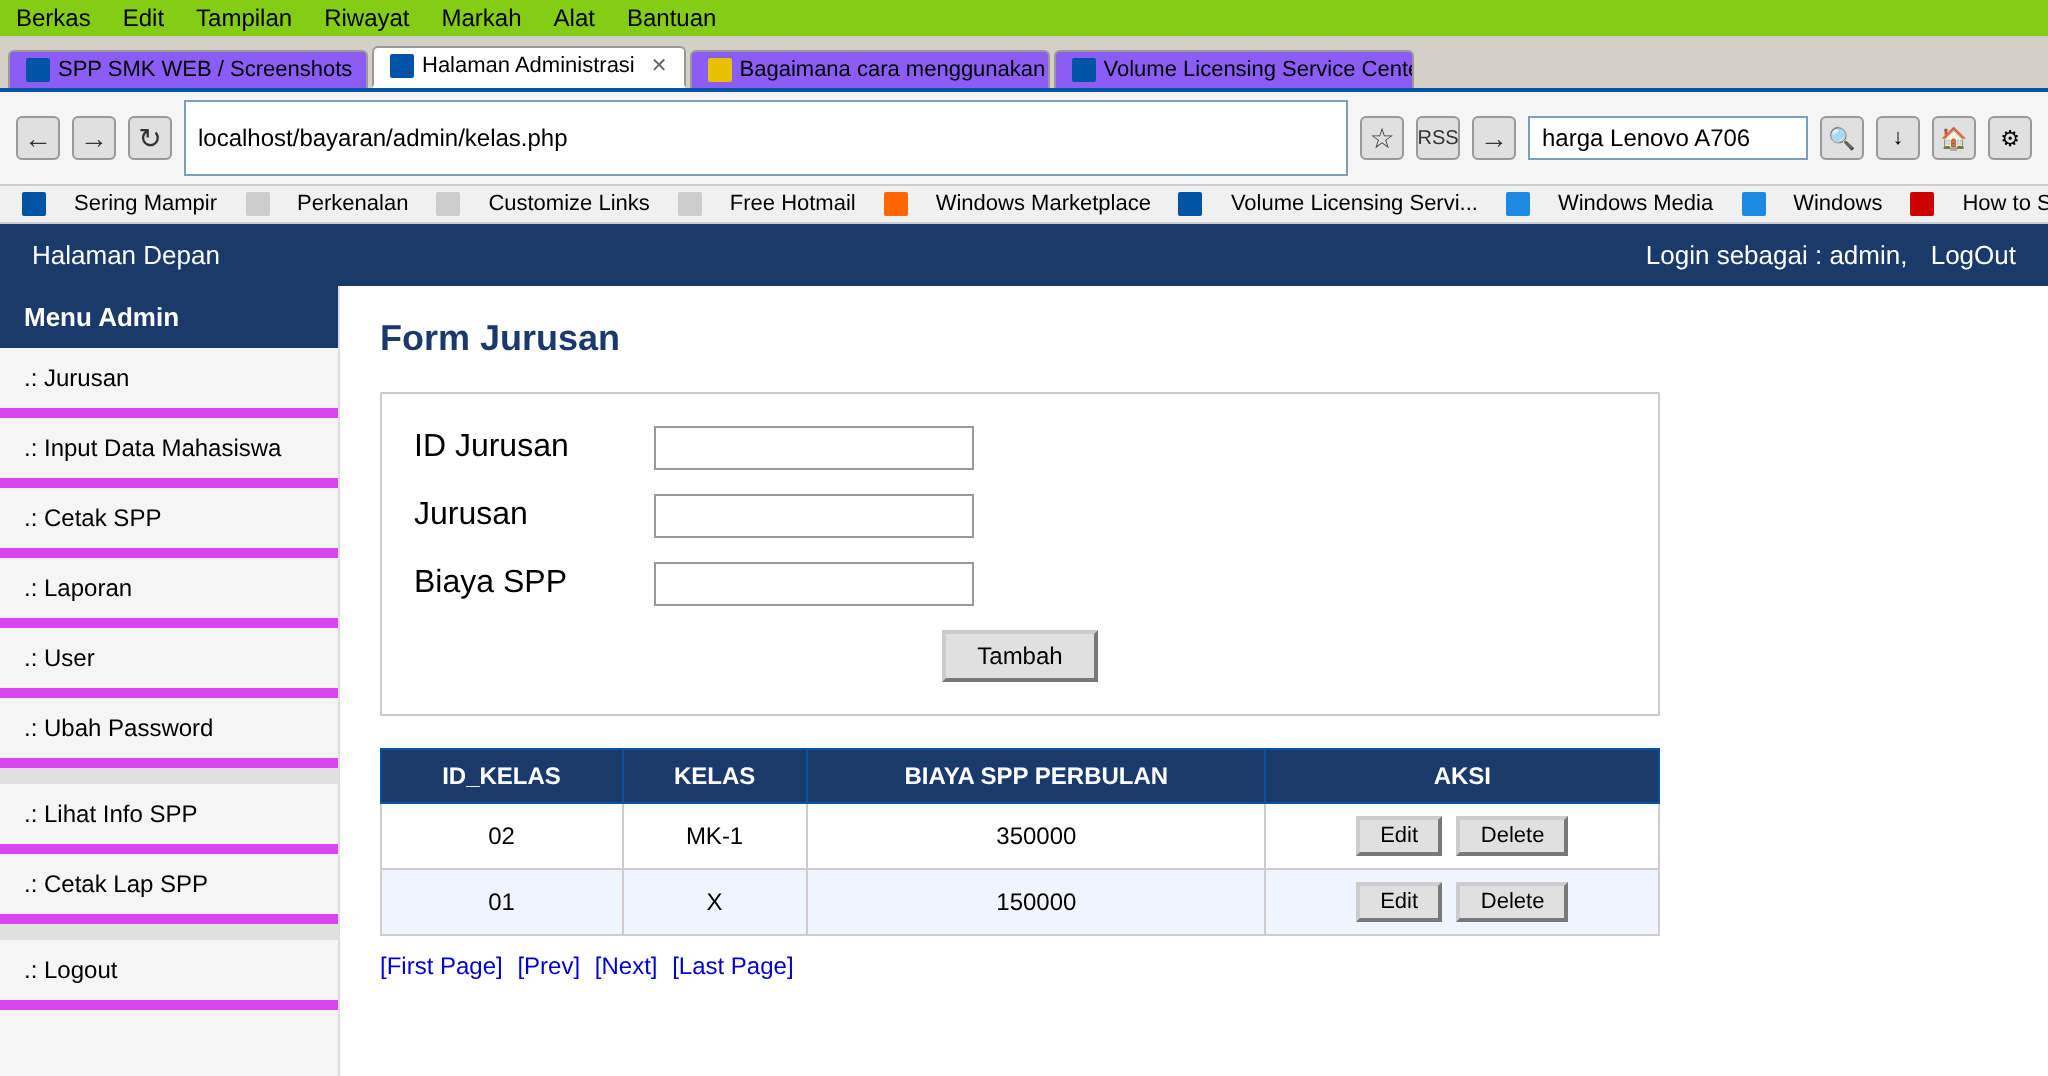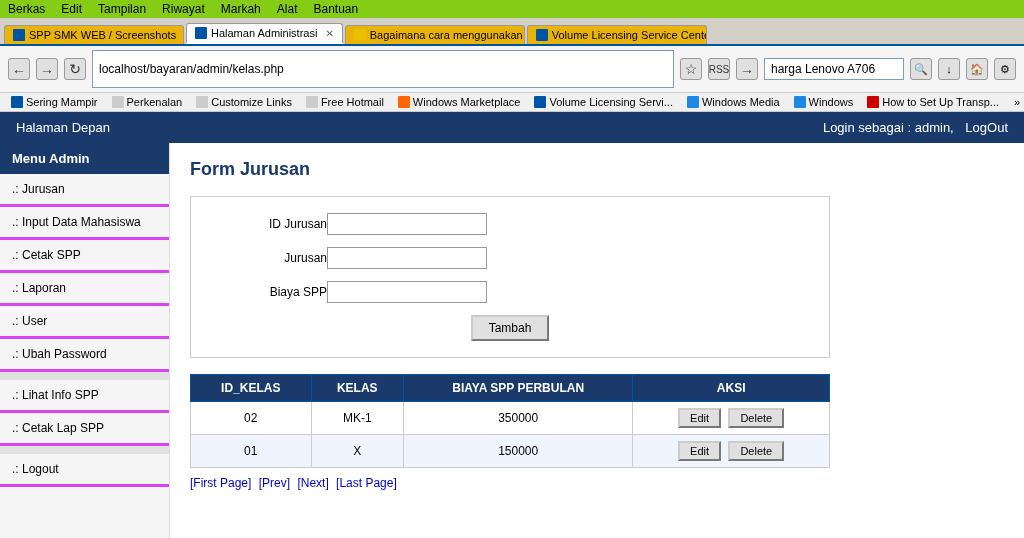--- a/index.html
+++ b/index.html
@@ -3,60 +3,60 @@
   <meta charset="utf-8">
   <style>
     * { margin: 0; padding: 0; box-sizing: border-box; }
     body { font-family: Arial, sans-serif; font-size: 12px; background: #fff; overflow-x: hidden; }
 
     
     .menu-bar { background: #84cc16; border-bottom: 1px solid #ccc; padding: 2px 8px; font-size: 12px; display: flex; gap: 16px; }
     .menu-bar span { cursor: pointer; }
 
     .tab-bar { background: #d4d0c8; display: flex; align-items: flex-end; padding: 4px 4px 0 4px; gap: 2px; border-bottom: 2px solid #0054a6; }
-    .tab { background: #eab308; border: 1px solid #999; border-bottom: none; padding: 3px 8px; font-size: 11px; cursor: pointer; display: flex; align-items: center; gap: 4px; border-radius: 3px 3px 0 0; max-width: 180px; white-space: nowrap; overflow: hidden; text-overflow: ellipsis; }
+    .tab { background: #8b5cf6; border: 1px solid #999; border-bottom: none; padding: 3px 8px; font-size: 11px; cursor: pointer; display: flex; align-items: center; gap: 4px; border-radius: 3px 3px 0 0; max-width: 180px; white-space: nowrap; overflow: hidden; text-overflow: ellipsis; }
     .tab.active { background: #fff; border-bottom: 2px solid #fff; z-index: 1; }
     .tab .tab-close { margin-left: 4px; color: #666; font-size: 10px; }
     .tab-favicon { width: 12px; height: 12px; background: #0054a6; display: inline-block; border-radius: 1px; flex-shrink: 0; }
     .tab-favicon.yellow { background: #e8c000; }
     .tab-favicon.ms { background: #0054a6; }
 
     .nav-bar { background: #f5f5f5; border-bottom: 1px solid #ccc; padding: 4px 8px; display: flex; align-items: center; gap: 6px; }
     .nav-btn { width: 22px; height: 22px; background: #e0e0e0; border: 1px solid #999; border-radius: 3px; cursor: pointer; display: flex; align-items: center; justify-content: center; font-size: 14px; color: #333; }
     .address-bar { flex: 1; height: 38px; border: 1px solid #7b9ebd; padding: 0 6px; font-size: 12px; background: #fff; }
     .nav-icon-btn { width: 22px; height: 22px; background: #e0e0e0; border: 1px solid #999; border-radius: 3px; cursor: pointer; display: flex; align-items: center; justify-content: center; font-size: 11px; }
     .search-bar { width: 140px; height: 22px; border: 1px solid #7b9ebd; padding: 0 6px; font-size: 12px; }
 
     .bookmarks-bar { background: #f0f0f0; border-bottom: 1px solid #ccc; padding: 2px 8px; display: flex; align-items: center; gap: 8px; font-size: 11px; overflow: hidden; }
-    .bookmark-item { display: flex; align-items: center; gap: 3px; cursor: pointer; white-space: nowrap; padding: 1px 3px; }
+    .bookmark-item { display: flex; align-items: center; gap: 14px; cursor: pointer; white-space: nowrap; padding: 1px 3px; }
     .bk-icon { width: 12px; height: 12px; display: inline-block; background: #0054a6; border-radius: 1px; flex-shrink: 0; }
     .bk-icon.orange { background: #ff6600; }
     .bk-icon.ms-color { background: #0054a6; }
     .bk-icon.win { background: #1e88e5; }
     .bk-icon.red { background: #cc0000; }
 
     
     .app-header { background: #1a3a6b; color: #fff; padding: 8px 16px; display: flex; justify-content: space-between; align-items: center; font-size: 13px; }
     .logout-btn { color: #fff; cursor: pointer; margin-left: 8px; text-align: center; }
 
     
     .main-layout { display: flex; }
 
     
     .sidebar { width: 170px; background: #f5f5f5; border-right: 1px solid #ddd; min-height: 440px; flex-shrink: 0; }
     .sidebar-title { background: #1a3a6b; color: #fff; padding: 8px 12px; font-weight: bold; font-size: 13px; }
-    .sidebar-item { padding: 8px 12px; cursor: pointer; border-bottom: 3px solid #d946ef; font-size: 12px; }
+    .sidebar-item { padding: 8px 12px; cursor: pointer; border-bottom: 5px solid #d946ef; font-size: 12px; }
     .sidebar-separator { height: 8px; background: #e0e0e0; }
 
     
     .content { flex: 1; padding: 16px 20px; }
     .form-title { font-size: 18px; font-weight: bold; color: #1a3a6b; margin-bottom: 16px; }
     .form-section { border: 1px solid #ccc; padding: 16px; margin-bottom: 16px; background: #fff; max-width: 640px; }
     .form-row { display: flex; align-items: center; margin-bottom: 12px; }
-    .form-label { width: 120px; font-size: 12px; text-align: right; }
+    .form-label { width: 120px; font-size: 16px; }
     .form-input { width: 160px; height: 22px; border: 1px solid #999; padding: 0 4px; font-size: 12px; }
     .form-button-row { display: flex; justify-content: center; margin-top: 8px; }
     .tambah-btn { padding: 4px 16px; background: #e0e0e0; border: 2px outset #ccc; cursor: pointer; font-size: 12px; }
 
     
     .data-table { border-collapse: collapse; max-width: 640px; width: 100%; margin-bottom: 8px; }
     .data-table th { background: #1a3a6b; color: #fff; padding: 6px 10px; font-size: 12px; border: 1px solid #0054a6; text-align: center; }
     .data-table td { padding: 6px 10px; font-size: 12px; border: 1px solid #ccc; text-align: center; }
     .data-table tr:nth-child(even) { background: #f0f4ff; }
     .action-btn { padding: 2px 10px; background: #e0e0e0; border: 2px outset #ccc; cursor: pointer; font-size: 11px; margin: 0 2px; }

